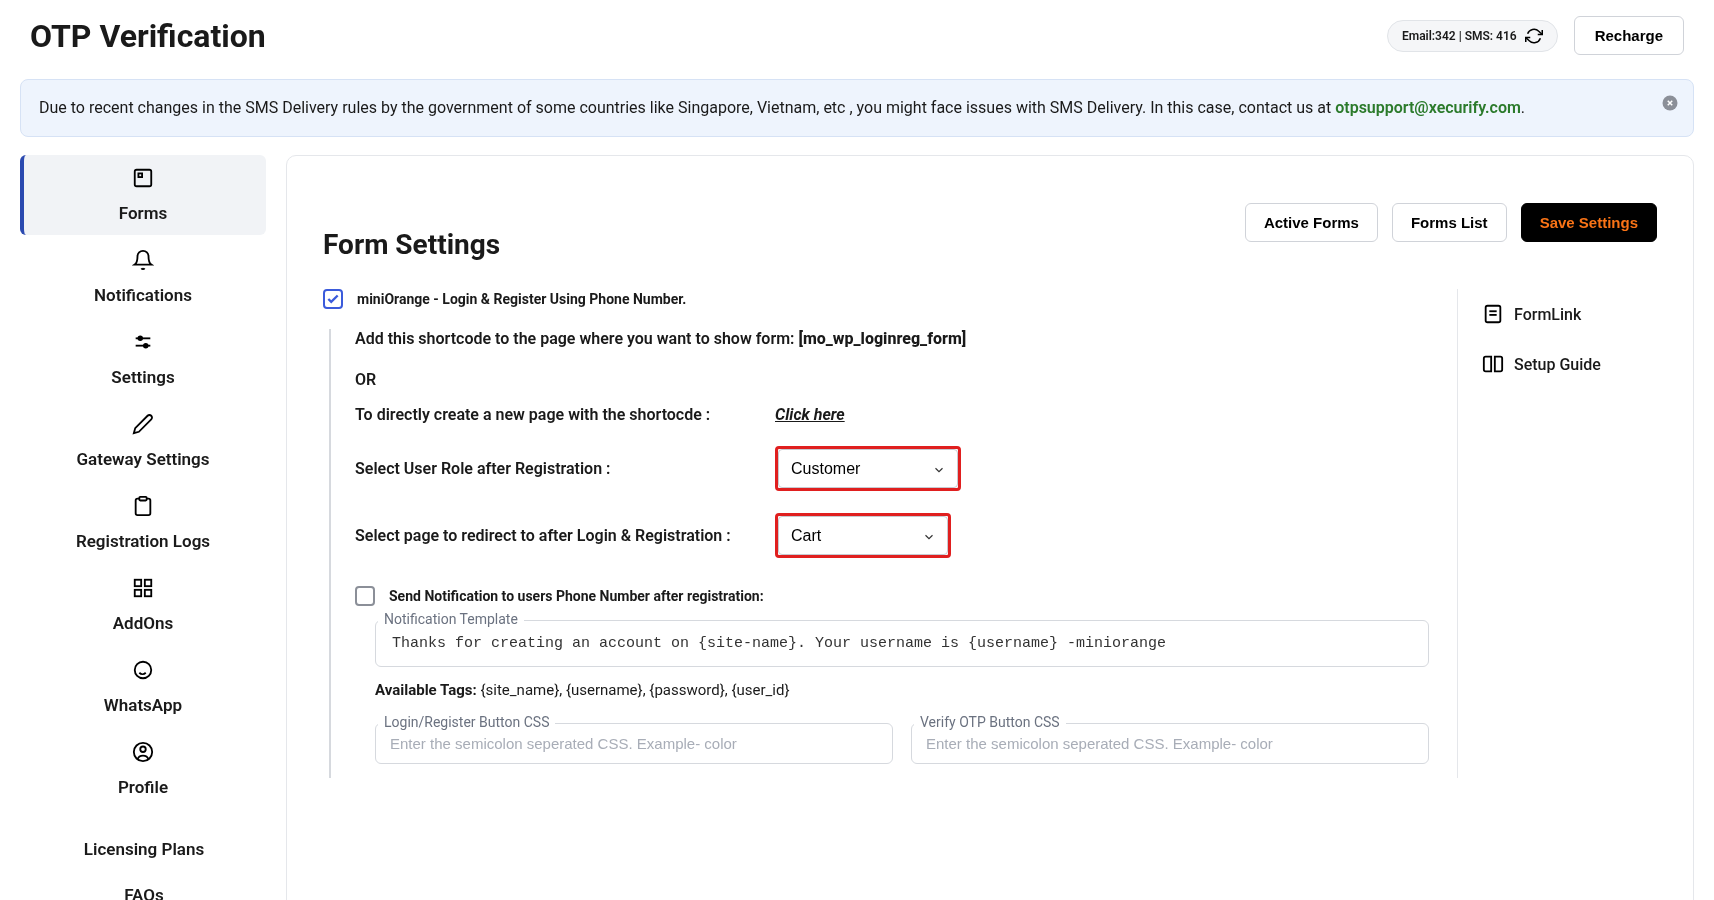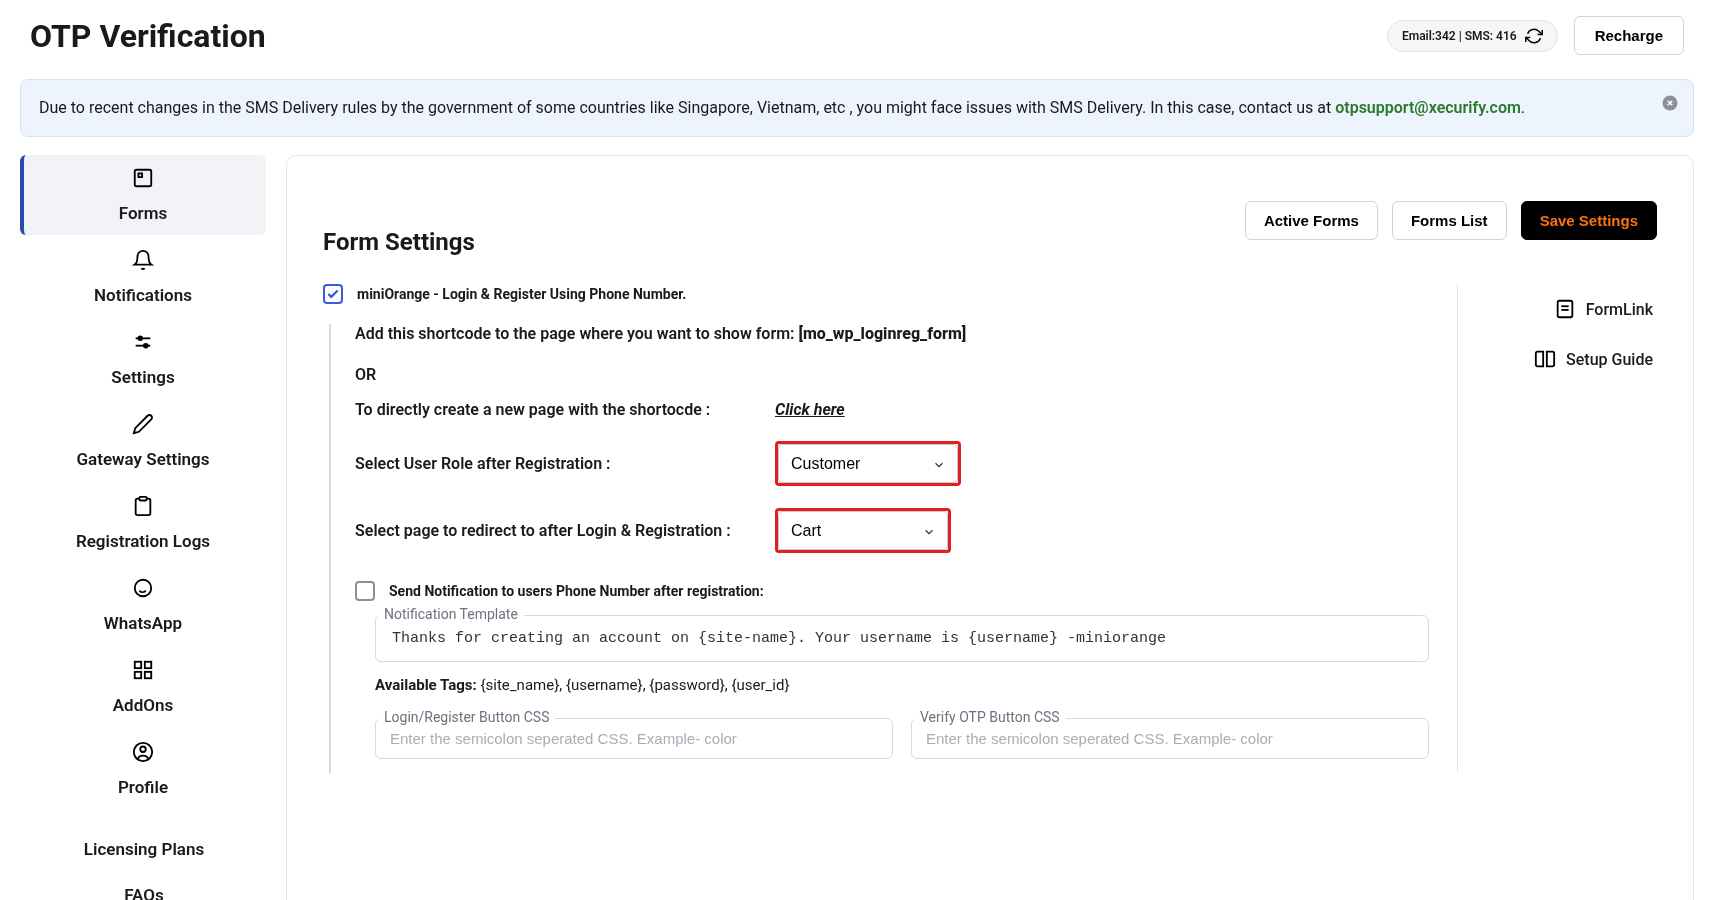--- a/index.html
+++ b/index.html
@@ -25,29 +25,29 @@
     .sidebar { width: 246px; flex-shrink: 0; }
     .nav-item { display: flex; align-items: center; gap: 14px; padding: 12px 16px; font-size: 17px; font-weight: 600; color: #1a1a1a; cursor: pointer; border-radius: 6px; margin-bottom: 2px; flex-direction: column; }
     .nav-item.active { background: #f1f3f6; border-left: 4px solid #2b4ab0; padding-left: 12px; }
     .nav-item .icon { width: 22px; height: 22px; display: flex; align-items: center; justify-content: center; flex-shrink: 0; }
     .nav-secondary { margin-top: 18px; }
     .nav-secondary .nav-item { font-weight: 600; padding-left: 18px; }
     
     
     .main { flex: 1; margin-left: 20px; background: #fff; border: 1px solid #e5e7eb; border-radius: 10px; padding: 28px 36px; margin-right: 20px; margin-bottom: 20px; }
     .main-header { display: flex; align-items: center; justify-content: space-between; margin-bottom: 28px; }
-    .main-title { font-size: 24px; font-weight: 700; margin-top: 44px; }
+    .main-title { font-size: 28px; font-weight: 700; margin-top: 44px; }
     .btn-group { display: flex; gap: 14px; }
     .btn { padding: 10px 18px; border-radius: 6px; font-size: 15px; font-weight: 700; cursor: pointer; border: 1px solid #d0d3d9; background: #fff; }
     .btn.primary { background: #000; color: #f97316; border-color: #000; }
     
     .content-row { display: flex; gap: 28px; }
     .form-body { flex: 1; }
     .right-rail { width: 200px; flex-shrink: 0; border-left: 1px solid #e5e7eb; padding-left: 20px; }
-    .rail-item { display: flex; align-items: center; gap: 10px; padding: 14px 4px; font-size: 16px; font-weight: 500; cursor: pointer; justify-content: flex-end; }
+    .rail-item { display: flex; align-items: center; gap: 10px; padding: 14px 4px; font-size: 16px; font-weight: 500; cursor: pointer; }
     .rail-item .icon { width: 22px; height: 22px; }
     
     
     .check-row { display: flex; align-items: center; gap: 14px; margin-bottom: 20px; }
     .checkbox { width: 20px; height: 20px; border: 2px solid #3b5bdb; border-radius: 4px; display: flex; align-items: center; justify-content: center; cursor: pointer; }
     .checkbox.checked { background: #fff; }
     .checkbox.checked svg { display: block; }
     .checkbox svg { width: 14px; height: 14px; }
     .check-label { font-size: 14px; font-weight: 700; }
     
@@ -152,36 +152,36 @@
         <svg viewBox="0 0 24 24" fill="none" stroke="#000" stroke-width="2">
             <path d="M16 4h2a2 2 0 0 1 2 2v14a2 2 0 0 1-2 2H6a2 2 0 0 1-2-2V6a2 2 0 0 1 2-2h2"></path>
             <rect x="8" y="2" width="8" height="4" rx="1"></rect>
           </svg>
       </span>
       <span>Registration Logs</span>
     </div>
     <div class="nav-item">
       <span class="icon">
         <svg viewBox="0 0 24 24" fill="none" stroke="#000" stroke-width="2">
-            <circle cx="12" cy="12" r="9"></circle>
-            <path d="M8 15c2 2 5 2 7 0"></path>
-          </svg>
-      </span>
-      <span>WhatsApp</span>
-    </div>
-    <div class="nav-item">
-      <span class="icon">
-        <svg viewBox="0 0 24 24" fill="none" stroke="#000" stroke-width="2">
             <rect x="3" y="3" width="7" height="7"></rect>
             <rect x="14" y="3" width="7" height="7"></rect>
             <rect x="3" y="14" width="7" height="7"></rect>
             <rect x="14" y="14" width="7" height="7"></rect>
           </svg>
       </span>
       <span>AddOns</span>
+    </div>
+    <div class="nav-item">
+      <span class="icon">
+        <svg viewBox="0 0 24 24" fill="none" stroke="#000" stroke-width="2">
+            <circle cx="12" cy="12" r="9"></circle>
+            <path d="M8 15c2 2 5 2 7 0"></path>
+          </svg>
+      </span>
+      <span>WhatsApp</span>
     </div>
     <div class="nav-item">
       <span class="icon">
         <svg viewBox="0 0 24 24" fill="none" stroke="#000" stroke-width="2">
             <circle cx="12" cy="12" r="10"></circle>
             <circle cx="12" cy="9" r="3"></circle>
             <path d="M6 20c1-3 4-4 6-4s5 1 6 4"></path>
           </svg>
       </span>
       <span>Profile</span>

